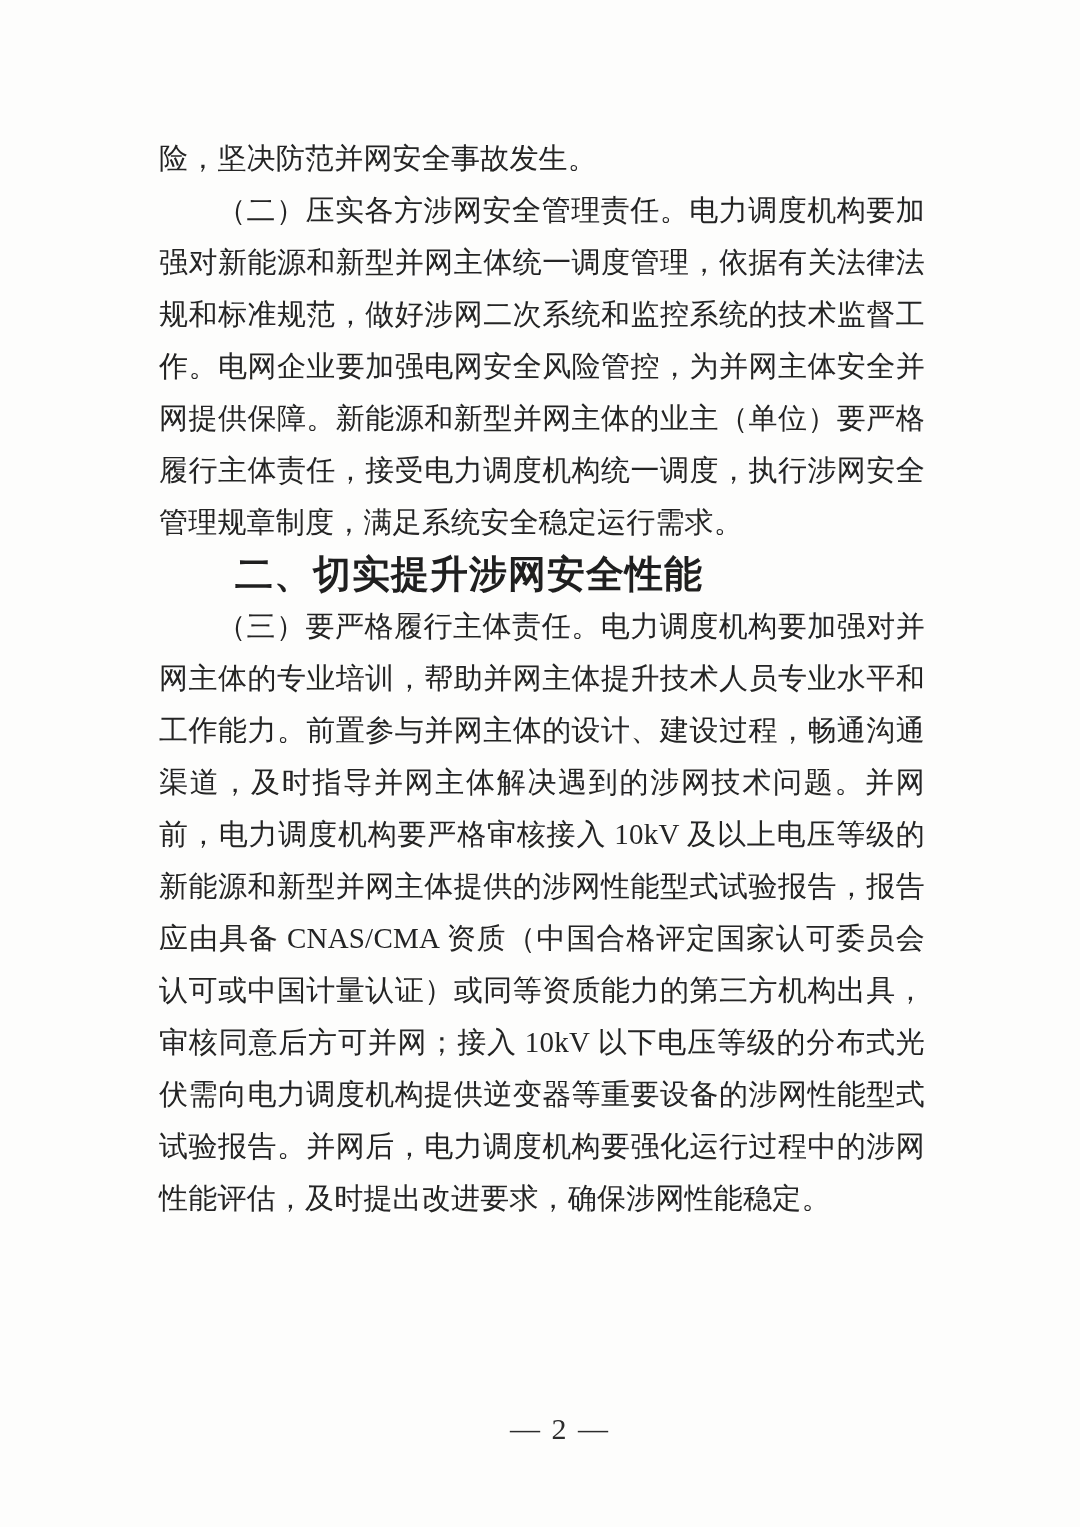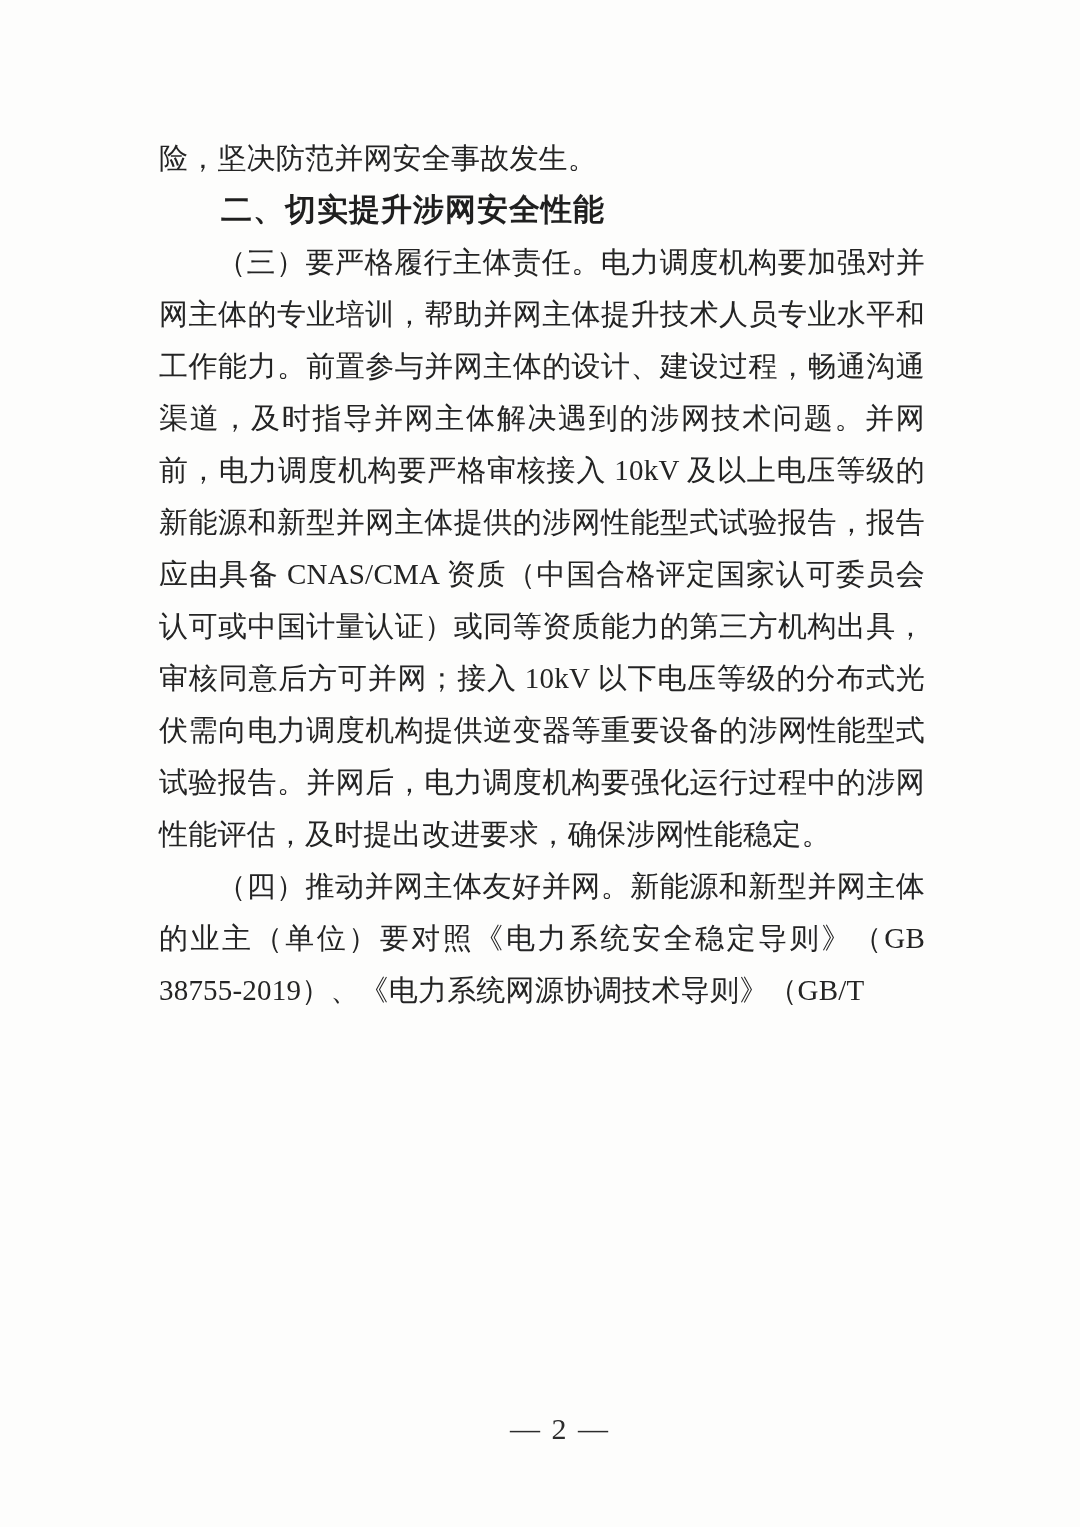--- a/index.html
+++ b/index.html
@@ -36,21 +36,21 @@
     text-indent: 0;
   }
   .para .lead {
     
     font-family: "Liberation Serif", "DejaVu Serif", serif;
   }
   .heading {
     margin: 0;
     font-family: "Liberation Sans", "DejaVu Sans", sans-serif;
     font-weight: bold;
-    font-size: 31px;
+    font-size: 38px;
     line-height: 52px;
     text-indent: 2em;
     letter-spacing: 1px;
     color: #1f1f1f;
   }
   .footer {
     position: absolute;
     left: 0;
     width: 100%;
     top: 1412px;
@@ -65,30 +65,30 @@
 <body>
 
 <div class="page">
 
   <div class="text-block">
 
     <p class="para no-indent">
       <span>险，坚决防范并网安全事故发生。</span>
     </p>
 
+    <p class="para">
+      <span class="lead">（二）压实各方涉网安全管理责任。</span><span>电力调度机构要加强对新能源和新型并网主体统一调度管理，依据有关法律法规和标准规范，做好涉网二次系统和监控系统的技术监督工作。电网企业要加强电网安全风险管控，为并网主体安全并网提供保障。新能源和新型并网主体的业主（单位）要严格履行主体责任，接受电力调度机构统一调度，执行涉网安全管理规章制度，满足系统安全稳定运行需求。</span>
+    </p>
 
     <h2 class="heading">二、切实提升涉网安全性能</h2>
 
     <p class="para">
       <span class="lead">（三）要严格履行主体责任。</span><span>电力调度机构要加强对并网主体的专业培训，帮助并网主体提升技术人员专业水平和工作能力。前置参与并网主体的设计、建设过程，畅通沟通渠道，及时指导并网主体解决遇到的涉网技术问题。并网前，电力调度机构要严格审核接入 10kV 及以上电压等级的新能源和新型并网主体提供的涉网性能型式试验报告，报告应由具备 CNAS/CMA 资质（中国合格评定国家认可委员会认可或中国计量认证）或同等资质能力的第三方机构出具，审核同意后方可并网；接入 10kV 以下电压等级的分布式光伏需向电力调度机构提供逆变器等重要设备的涉网性能型式试验报告。并网后，电力调度机构要强化运行过程中的涉网性能评估，及时提出改进要求，确保涉网性能稳定。</span>
     </p>
 
-    <p class="para">
-      <span class="lead">（四）推动并网主体友好并网。</span><span>新能源和新型并网主体的业主（单位）要对照《电力系统安全稳定导则》（GB 38755-2019）、《电力系统网源协调技术导则》（GB/T</span>
-    </p>
 
   </div>
 
   <div class="footer">
     <span>— 2 —</span>
   </div>
 
 </div>
 
 </body></html>

